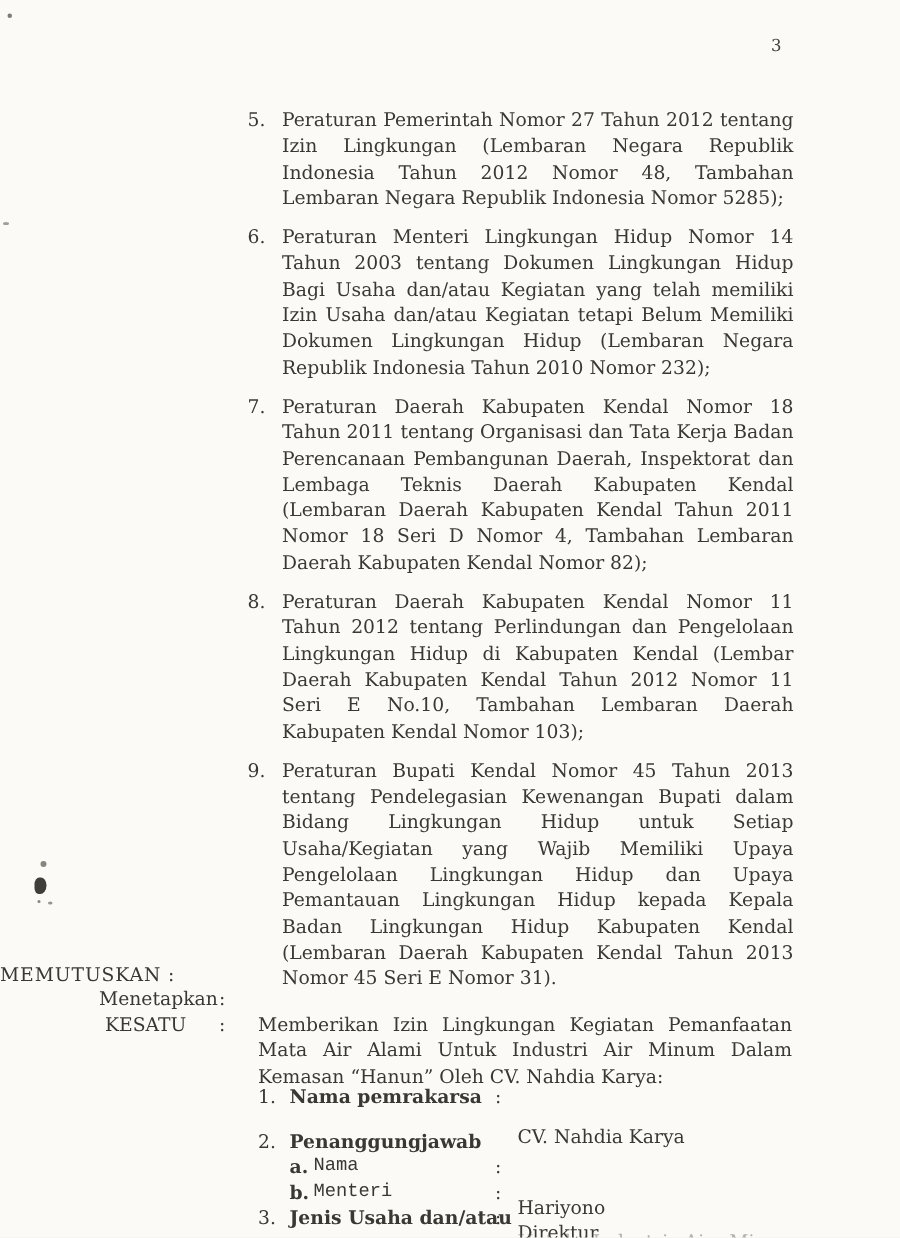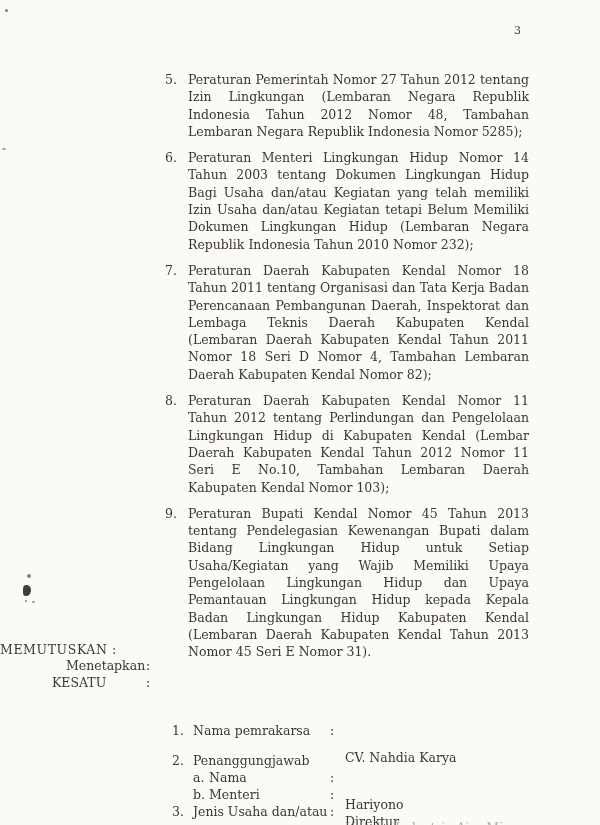--- a/index.html
+++ b/index.html
@@ -30,29 +30,29 @@
     flex: 1 1 auto;
     text-align: justify;
   }
   .memutuskan {
     position: absolute; left: 0; top: 641px; width: 600px;
     letter-spacing: 0.6px;
   }
   .abs { position: absolute; white-space: nowrap; }
   .menetapkan-label { left: 66px; top: 657px; text-align: right; }
   .menetapkan-colon { left: 146px; top: 657px; }
-  .kesatu-label { left: 52px; top: 674px; }
+  .kesatu-label { left: 70px; top: 674px; }
   .kesatu-colon { left: 146px; top: 674px; }
   .kesatu-text {
     position: absolute; left: 172px; top: 674px; width: 356px;
     text-align: justify; white-space: normal;
   }
   .d-num   { left: 172px; }
-  .d-label { left: 193px; }
-  .d-sublabel { left: 209px; }
+  .d-label { left: 193px; font-weight: bold; }
+  .d-sublabel { left: 209px; font-family: Liberation Mono, monospace; }
   .d-colon { left: 330px; }
   .d-value { left: 345px; margin-top: 27px; }
   .row1 span { top: 722px; }
   .row2 span { top: 752px; }
   .rowa span { top: 769px; }
   .rowb span { top: 786px; }
   .row3 span { top: 803px; }
   .row3 .d-value {
     width: 184px; white-space: normal;
     text-align: justify; text-align-last: justify;
@@ -102,20 +102,21 @@
     </div>
   </div>
 
   <div class="memutuskan">MEMUTUSKAN :</div>
 
   <span class="abs menetapkan-label">Menetapkan</span>
   <span class="abs menetapkan-colon">:</span>
 
   <span class="abs kesatu-label">KESATU</span>
   <span class="abs kesatu-colon">:</span>
+  <div class="kesatu-text">Memberikan Izin Lingkungan Kegiatan Pemanfaatan Mata Air Alami Untuk Industri Air Minum Dalam Kemasan “Hanun” Oleh CV. Nahdia Karya:</div>
 
   <div class="row1">
     <span class="abs d-num">1.</span>
     <span class="abs d-label">Nama pemrakarsa</span>
     <span class="abs d-colon">:</span>
     <span class="abs d-value">CV. Nahdia Karya</span>
   </div>
 
   <div class="row2">
     <span class="abs d-num">2.</span>

